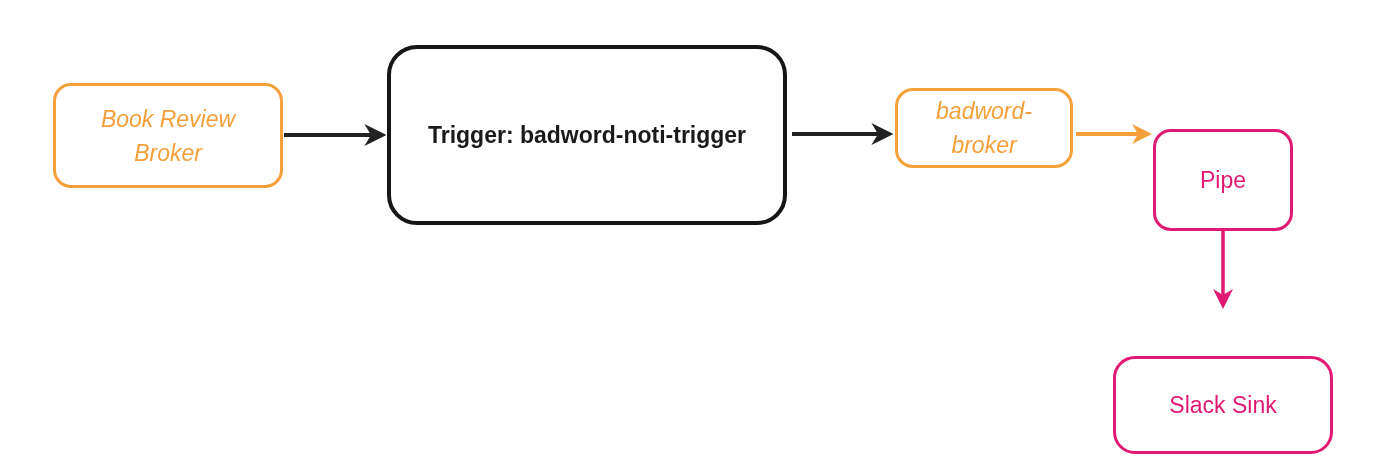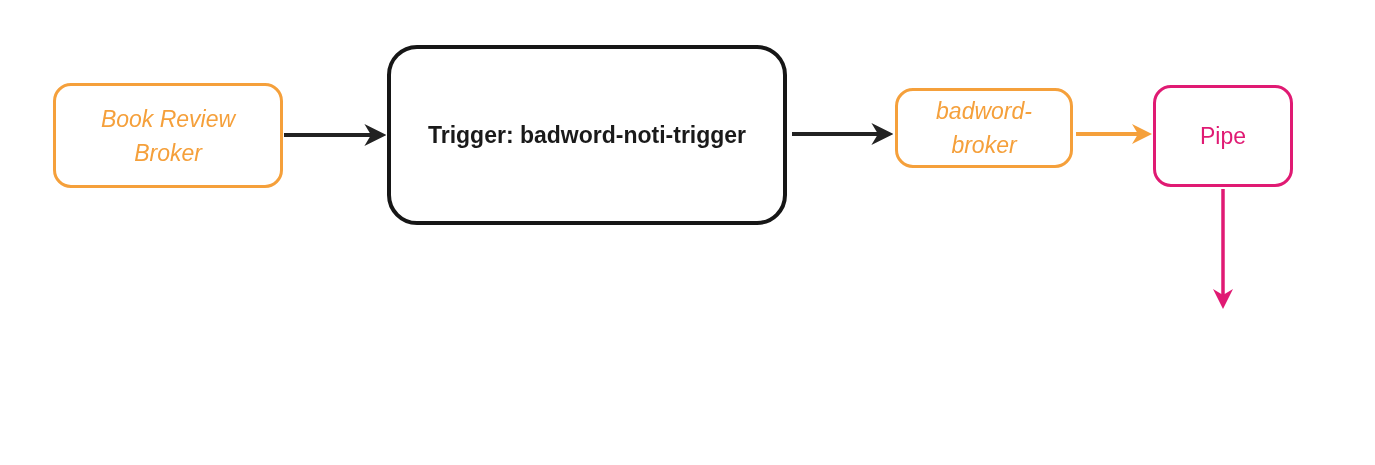--- a/index.html
+++ b/index.html
@@ -40,20 +40,21 @@
   .node.orange {
     border: 3px solid var(--orange);
     color: var(--orange);
     border-radius: 18px;
     font-style: italic;
   }
   .node.pink {
     border: 3px solid var(--pink);
     color: var(--pink);
     border-radius: 18px;
+    margin-top: 44px;
   }
   .node.black {
     border: 4px solid var(--node-black);
     color: #1a1a1a;
     border-radius: 30px;
     line-height: 36px;
   }
   .node .line { display: block; }
   b { font-weight: 700; }
 
@@ -104,14 +105,17 @@
 
   <div class="node orange" id="node-badword-broker">
     <span class="line">badword-</span>
     <span class="line">broker</span>
   </div>
 
   <div class="node pink" id="node-pipe">
     <span class="line">Pipe</span>
   </div>
 
+  <div class="node pink" id="node-slack-sink">
+    <span class="line">Slack Sink</span>
+  </div>
 
 </div>
 
 </body></html>

